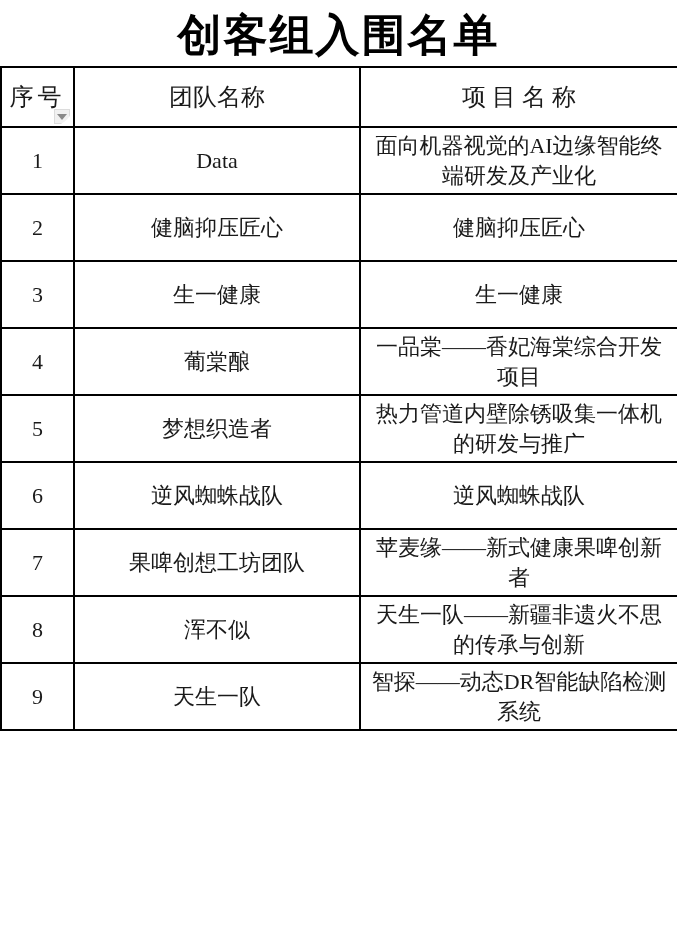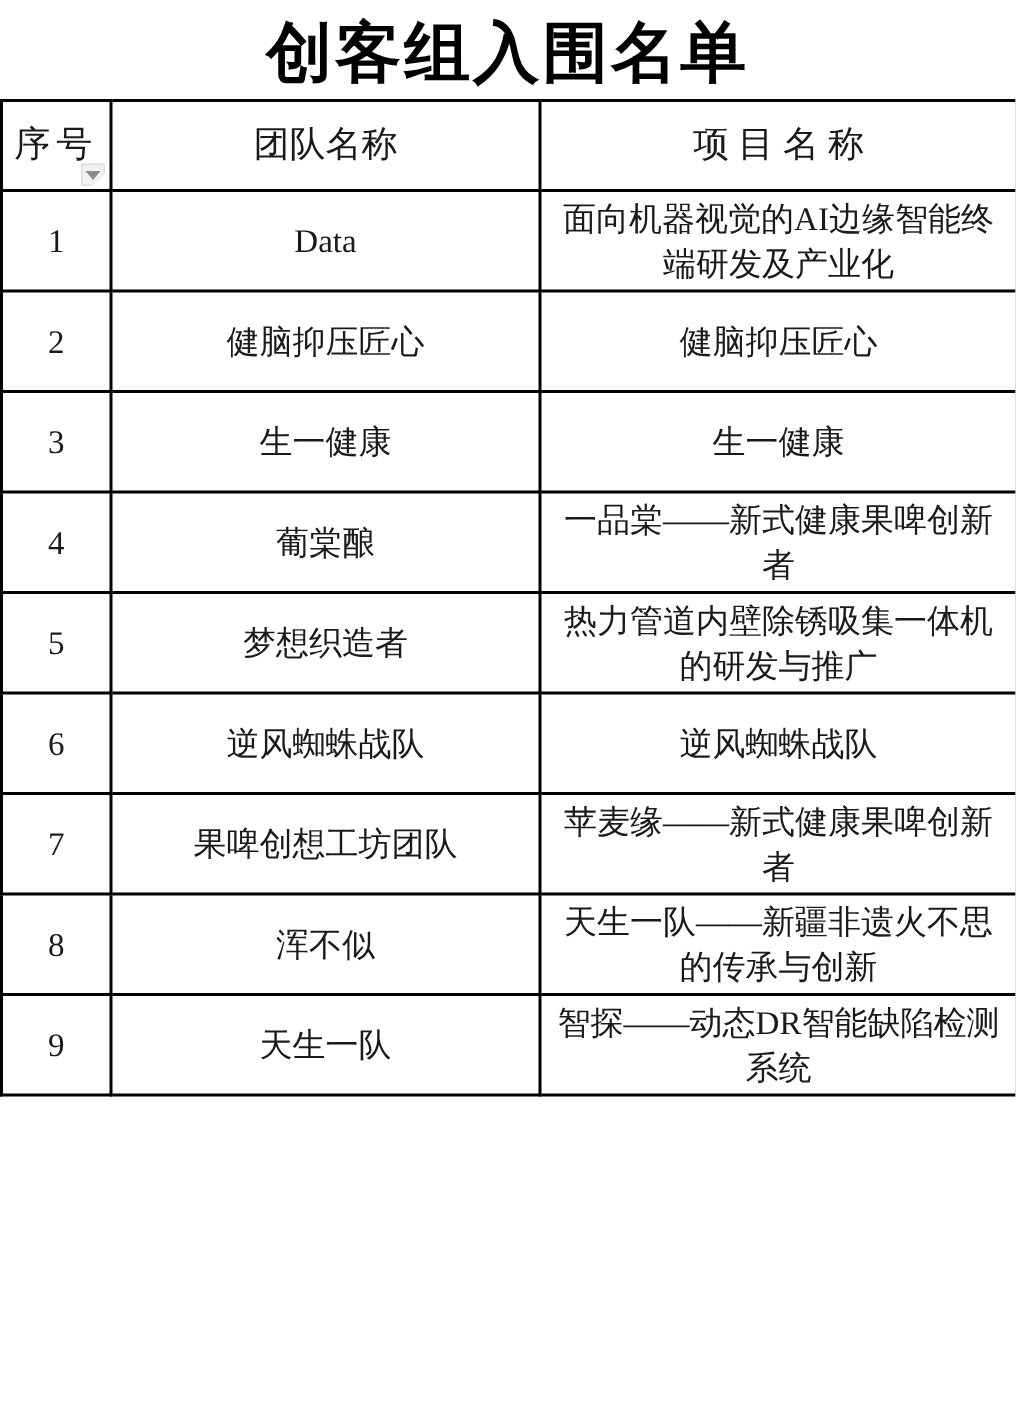--- a/index.html
+++ b/index.html
@@ -109,21 +109,21 @@
     <td class="cell-proj">健脑抑压匠心</td>
   </tr>
         <tr>
     <td class="cell-no">3</td>
     <td class="cell-team">生一健康</td>
     <td class="cell-proj">生一健康</td>
   </tr>
         <tr>
     <td class="cell-no">4</td>
     <td class="cell-team">葡棠酿</td>
-    <td class="cell-proj">一品棠——新式健康果啤创新者</td>
+    <td class="cell-proj">一品棠——香妃海棠综合开发项目</td>
   </tr>
         <tr>
     <td class="cell-no">5</td>
     <td class="cell-team">梦想织造者</td>
     <td class="cell-proj">热力管道内壁除锈吸集一体机的研发与推广</td>
   </tr>
         <tr>
     <td class="cell-no">6</td>
     <td class="cell-team">逆风蜘蛛战队</td>
     <td class="cell-proj">逆风蜘蛛战队</td>

